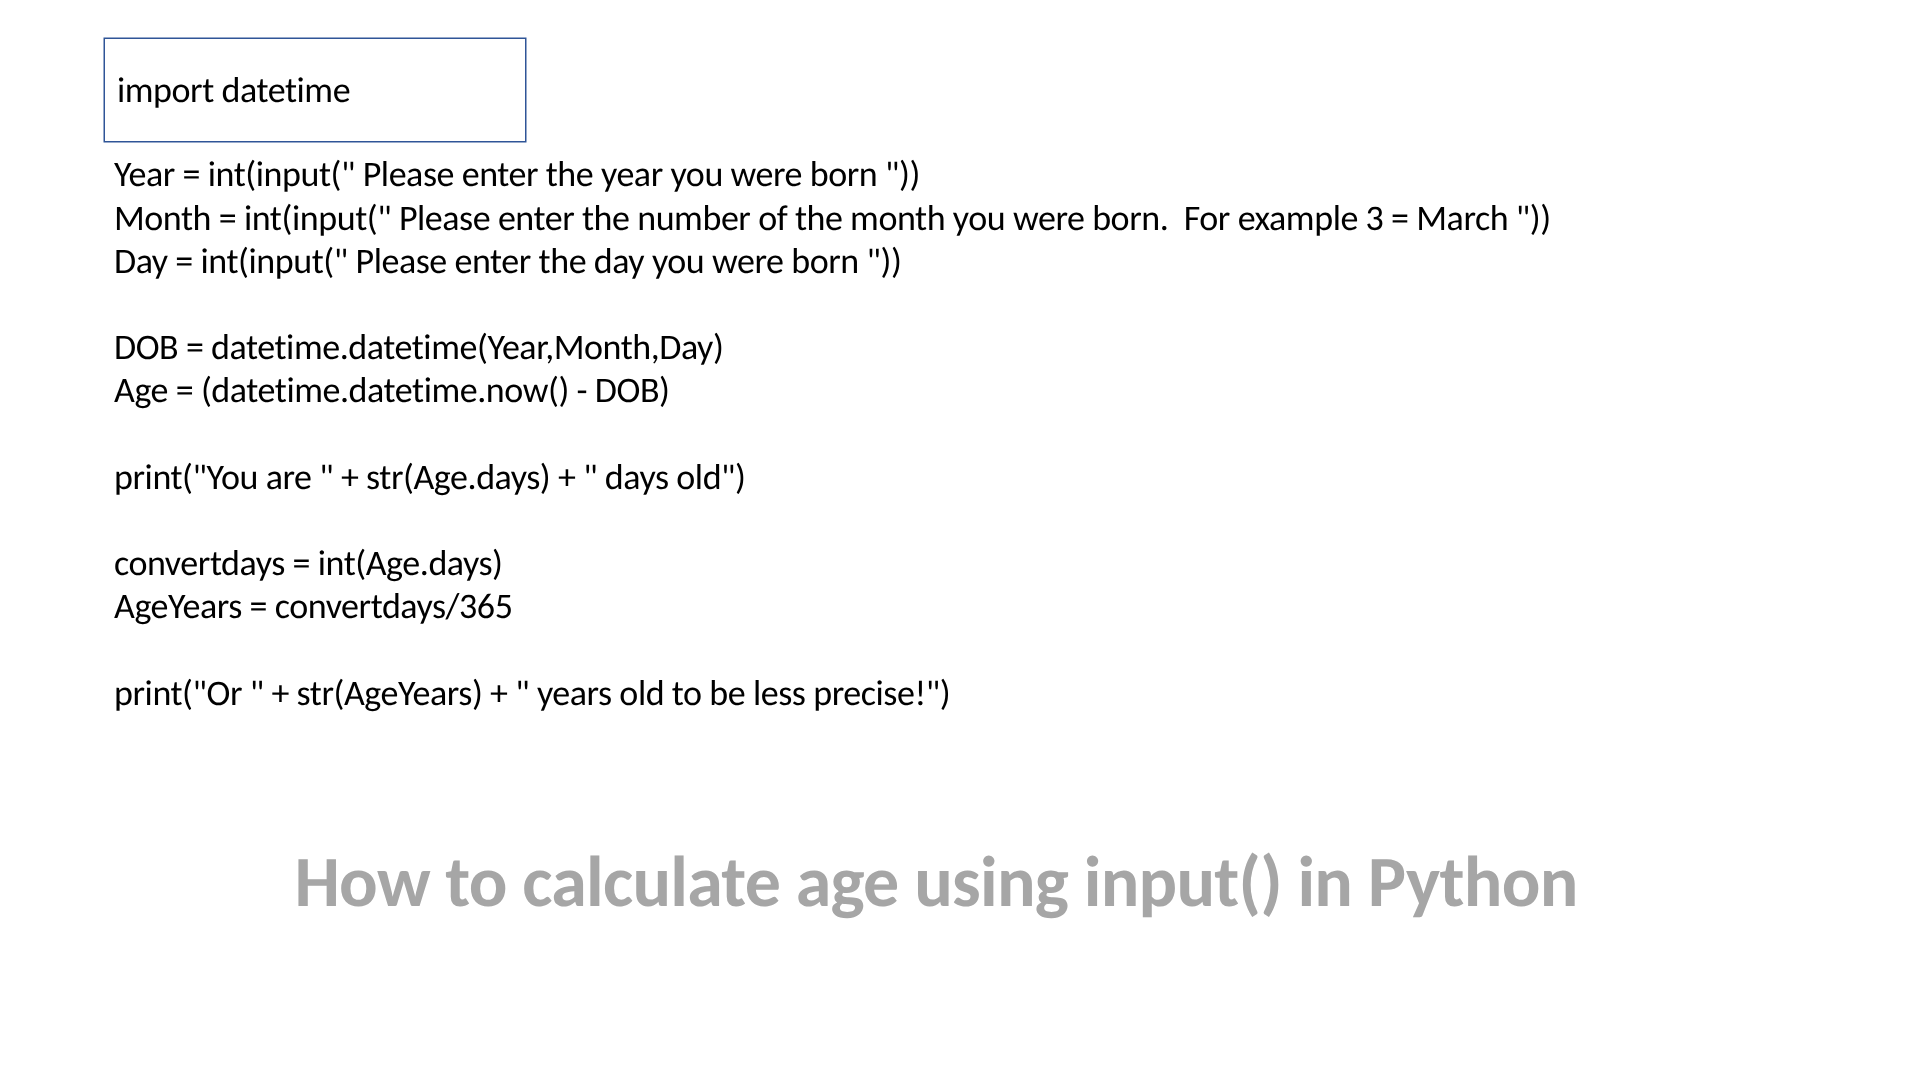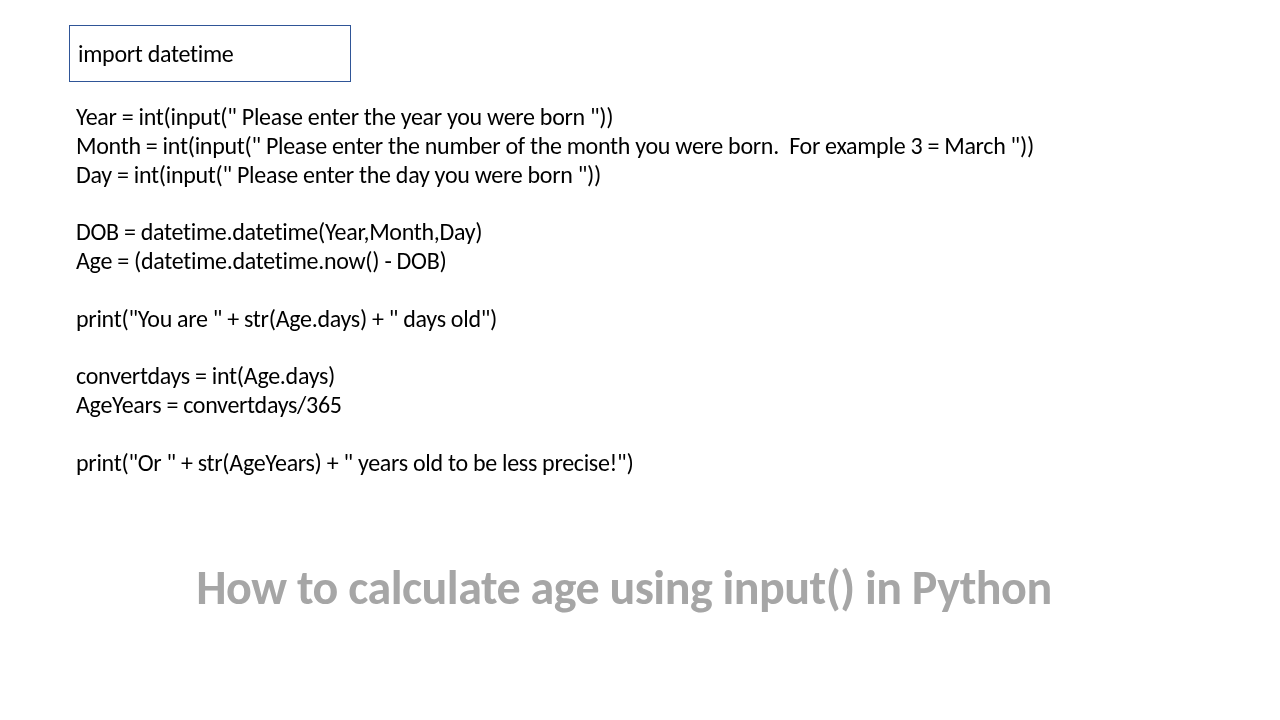--- a/index.html
+++ b/index.html
@@ -10,21 +10,21 @@
     background: #ffffff;
     font-family: Calibri, "Segoe UI", Arial, sans-serif;
     overflow: hidden;
     position: relative;
   }
   .import-box {
     position: absolute;
     left: 69px;
     top: 25px;
     width: 282px;
-    height: 57px;
+    height: 70px;
     border: 1px solid #2f5597;
     box-sizing: border-box;
     display: flex;
     align-items: center;
     padding-left: 8px;
   }
   .import-text {
     font-size: 24px;
     color: #000000;
     letter-spacing: -0.3px;

